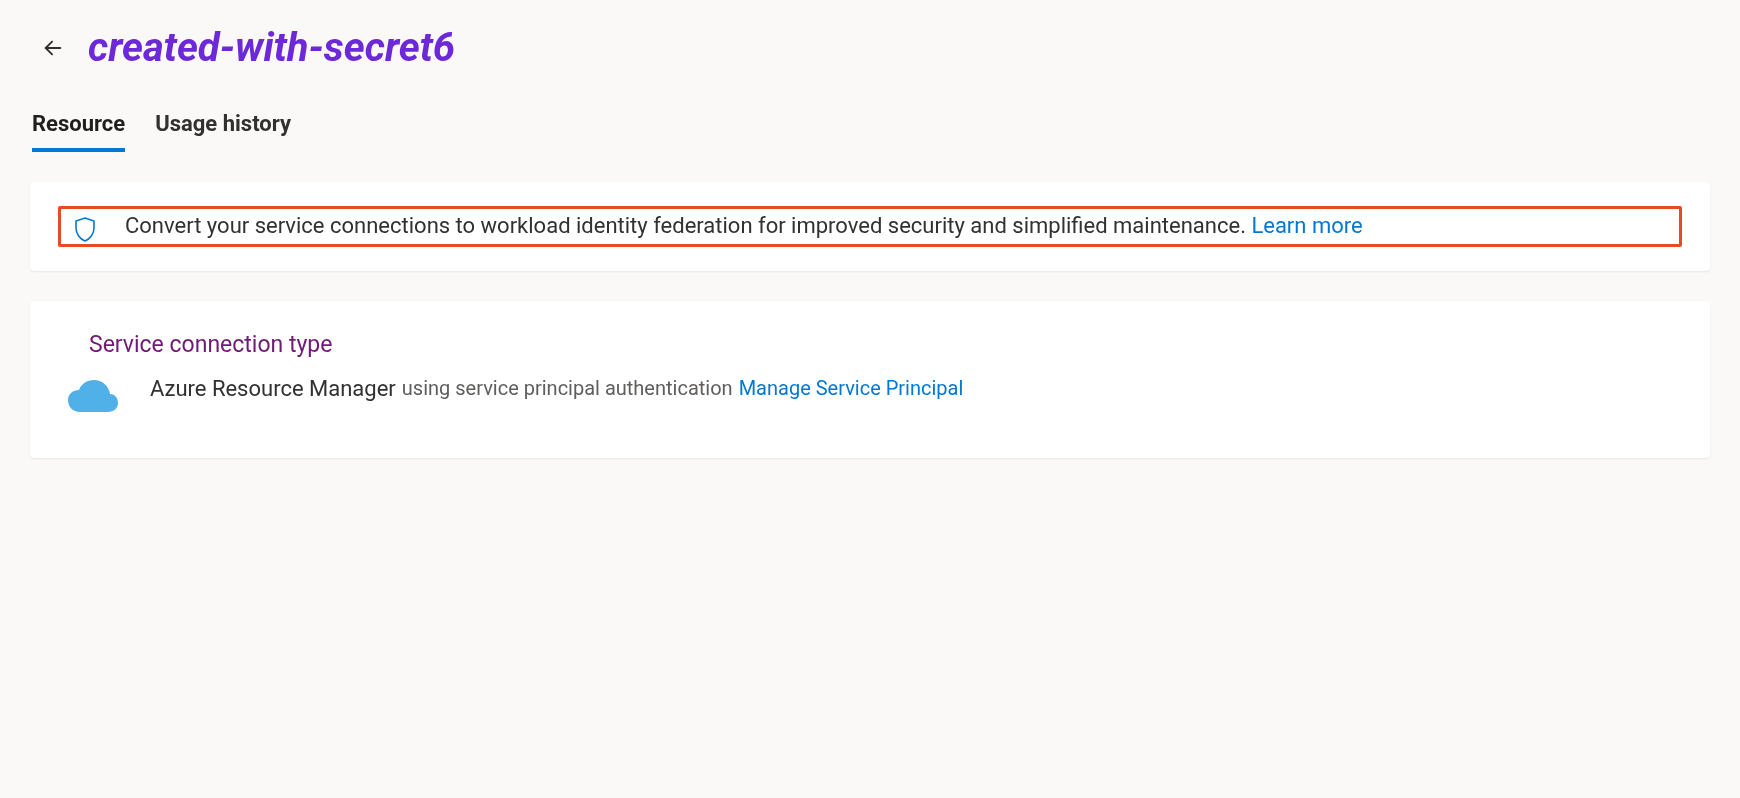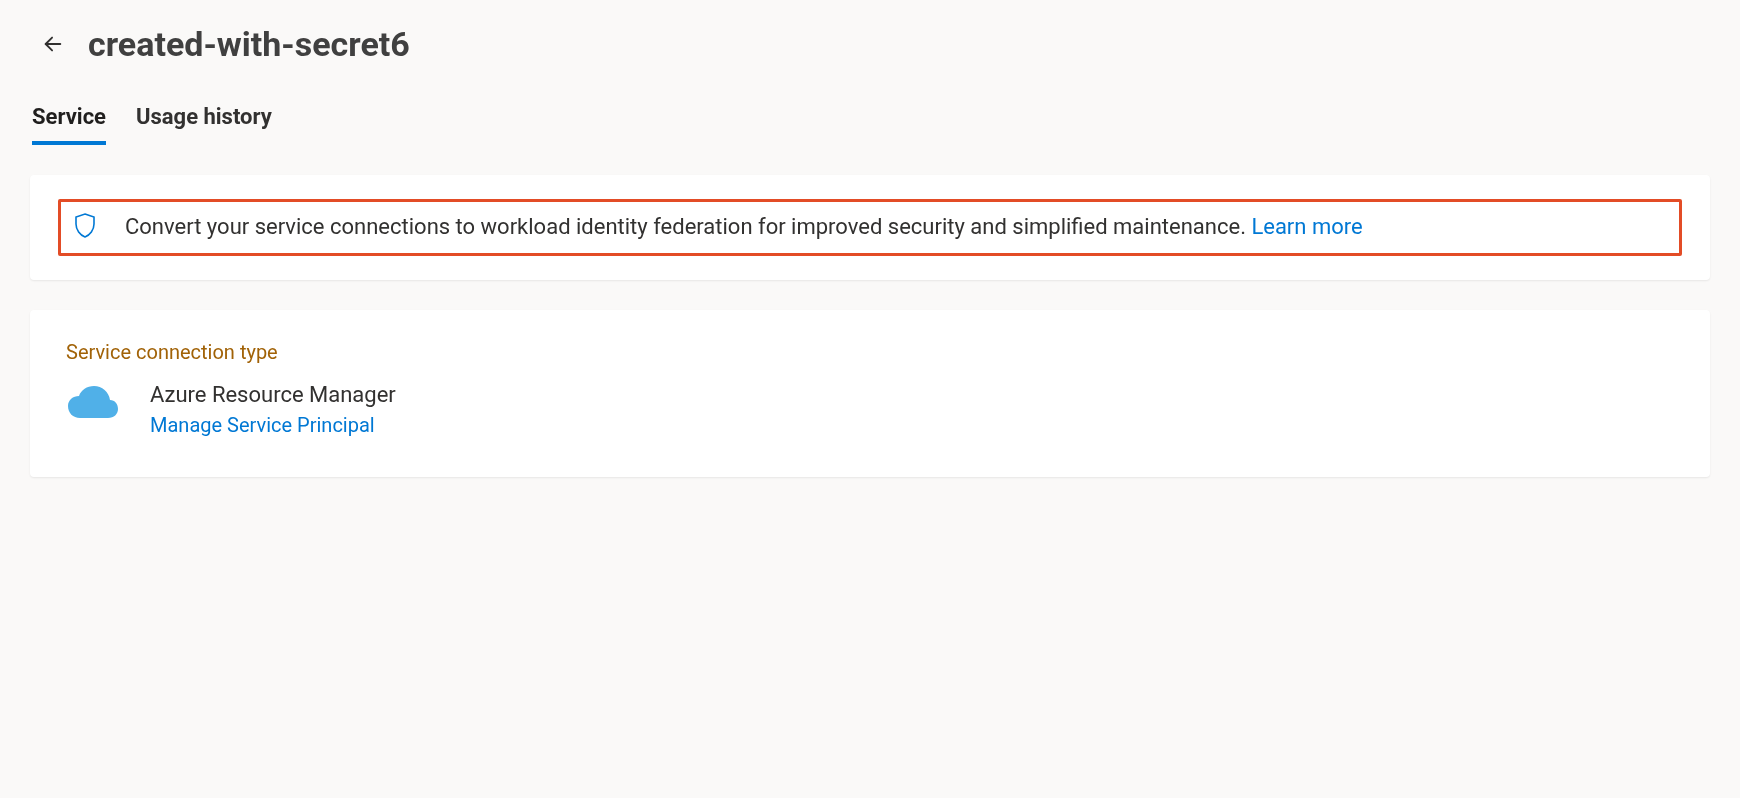--- a/index.html
+++ b/index.html
@@ -27,23 +27,24 @@
     }
     .back-arrow {
       font-size: 24px;
       color: #323130;
       cursor: pointer;
       display: flex;
       align-items: center;
       padding-left: 12px;
     }
     .page-title {
-      font-size: 34px;
+      font-size: 40px;
       font-weight: 700;
-      color: #404040;
+      color: #6d28d9;
+      font-style: italic;
     }
     .tabs {
       display: flex;
       gap: 30px;
       align-items: flex-end;
       padding-left: 2px;
     }
     .tab {
       font-size: 22px;
       padding-bottom: 12px;
@@ -64,23 +65,23 @@
       margin-top: 30px;
     }
     .banner-card {
       padding: 24px 28px;
       position: relative;
     }
     .banner-highlight {
       border: 3px solid #e34c26;
       border-radius: 2px;
       display: flex;
-      align-items: flex-start;
+      align-items: flex-end;
       gap: 28px;
-      padding: 10px 12px;
+      padding: 2px 12px;
     }
     .shield-icon {
       color: #0078d4;
       flex-shrink: 0;
       display: flex;
       align-items: center;
     }
     .banner-text {
       font-size: 22px;
       color: #323130;
@@ -93,36 +94,36 @@
     .details-card {
       padding: 30px 36px 40px 36px;
     }
     .details-heading {
       font-size: 26px;
       font-weight: 600;
       color: #201f1e;
       margin-bottom: 38px;
     }
     .field-label {
-      font-size: 20px;
-      color: #a16207;
+      font-size: 23px;
+      color: #701a75;
       margin-bottom: 18px;
+      margin-left: 23px;
     }
     .connection-row {
       display: flex;
       align-items: flex-start;
       gap: 30px;
     }
     .cloud-icon {
       margin-top: 2px;
       flex-shrink: 0;
     }
     .connection-info {
       display: flex;
-      flex-direction: column;
       gap: 6px;
     }
     .connection-type {
       font-size: 22px;
       color: #323130;
       font-weight: 400;
     }
     .connection-subtext {
       font-size: 20px;
       color: #605e5c;
@@ -143,21 +144,21 @@
     <span class="back-arrow">
       <svg width="22" height="22" viewBox="0 0 24 24" fill="none" stroke="currentColor" stroke-width="2" stroke-linecap="round" stroke-linejoin="round">
         <line x1="20" y1="12" x2="4" y2="12"></line>
         <polyline points="11 19 4 12 11 5"></polyline>
       </svg>
     </span>
     <h1 class="page-title">created-with-secret6</h1>
   </div>
 
   <div class="tabs">
-    <div class="tab active">Service</div>
+    <div class="tab active">Resource</div>
     <div class="tab">Usage history</div>
   </div>
 
   <div class="card banner-card">
     <div class="banner-highlight">
       <span class="shield-icon">
         <svg width="24" height="26" viewBox="0 0 24 26" fill="none" stroke="#0078d4" stroke-width="1.6">
           <path d="M12 2 L21 5 V12 C21 18 17 23 12 25 C7 23 3 18 3 12 V5 Z"></path>
         </svg>
       </span>
@@ -170,18 +171,19 @@
   <div class="card details-card">
     <div class="field-label">Service connection type</div>
     <div class="connection-row">
       <span class="cloud-icon">
         <svg width="54" height="36" viewBox="0 0 54 36">
           <path d="M42 34 H14 C7 34 2 29 2 22 C2 16 7 12 13 12 C15 6 21 2 28 2 C36 2 43 8 44 16 C49 16 52 20 52 25 C52 30 48 34 42 34 Z" fill="#50b0e8"></path>
         </svg>
       </span>
       <div class="connection-info">
         <div class="connection-type">Azure Resource Manager</div>
+        <div class="connection-subtext">using service principal authentication</div>
         <div class="link">Manage Service Principal</div>
       </div>
     </div>
   </div>
 
 </div>
 
 </body></html>

